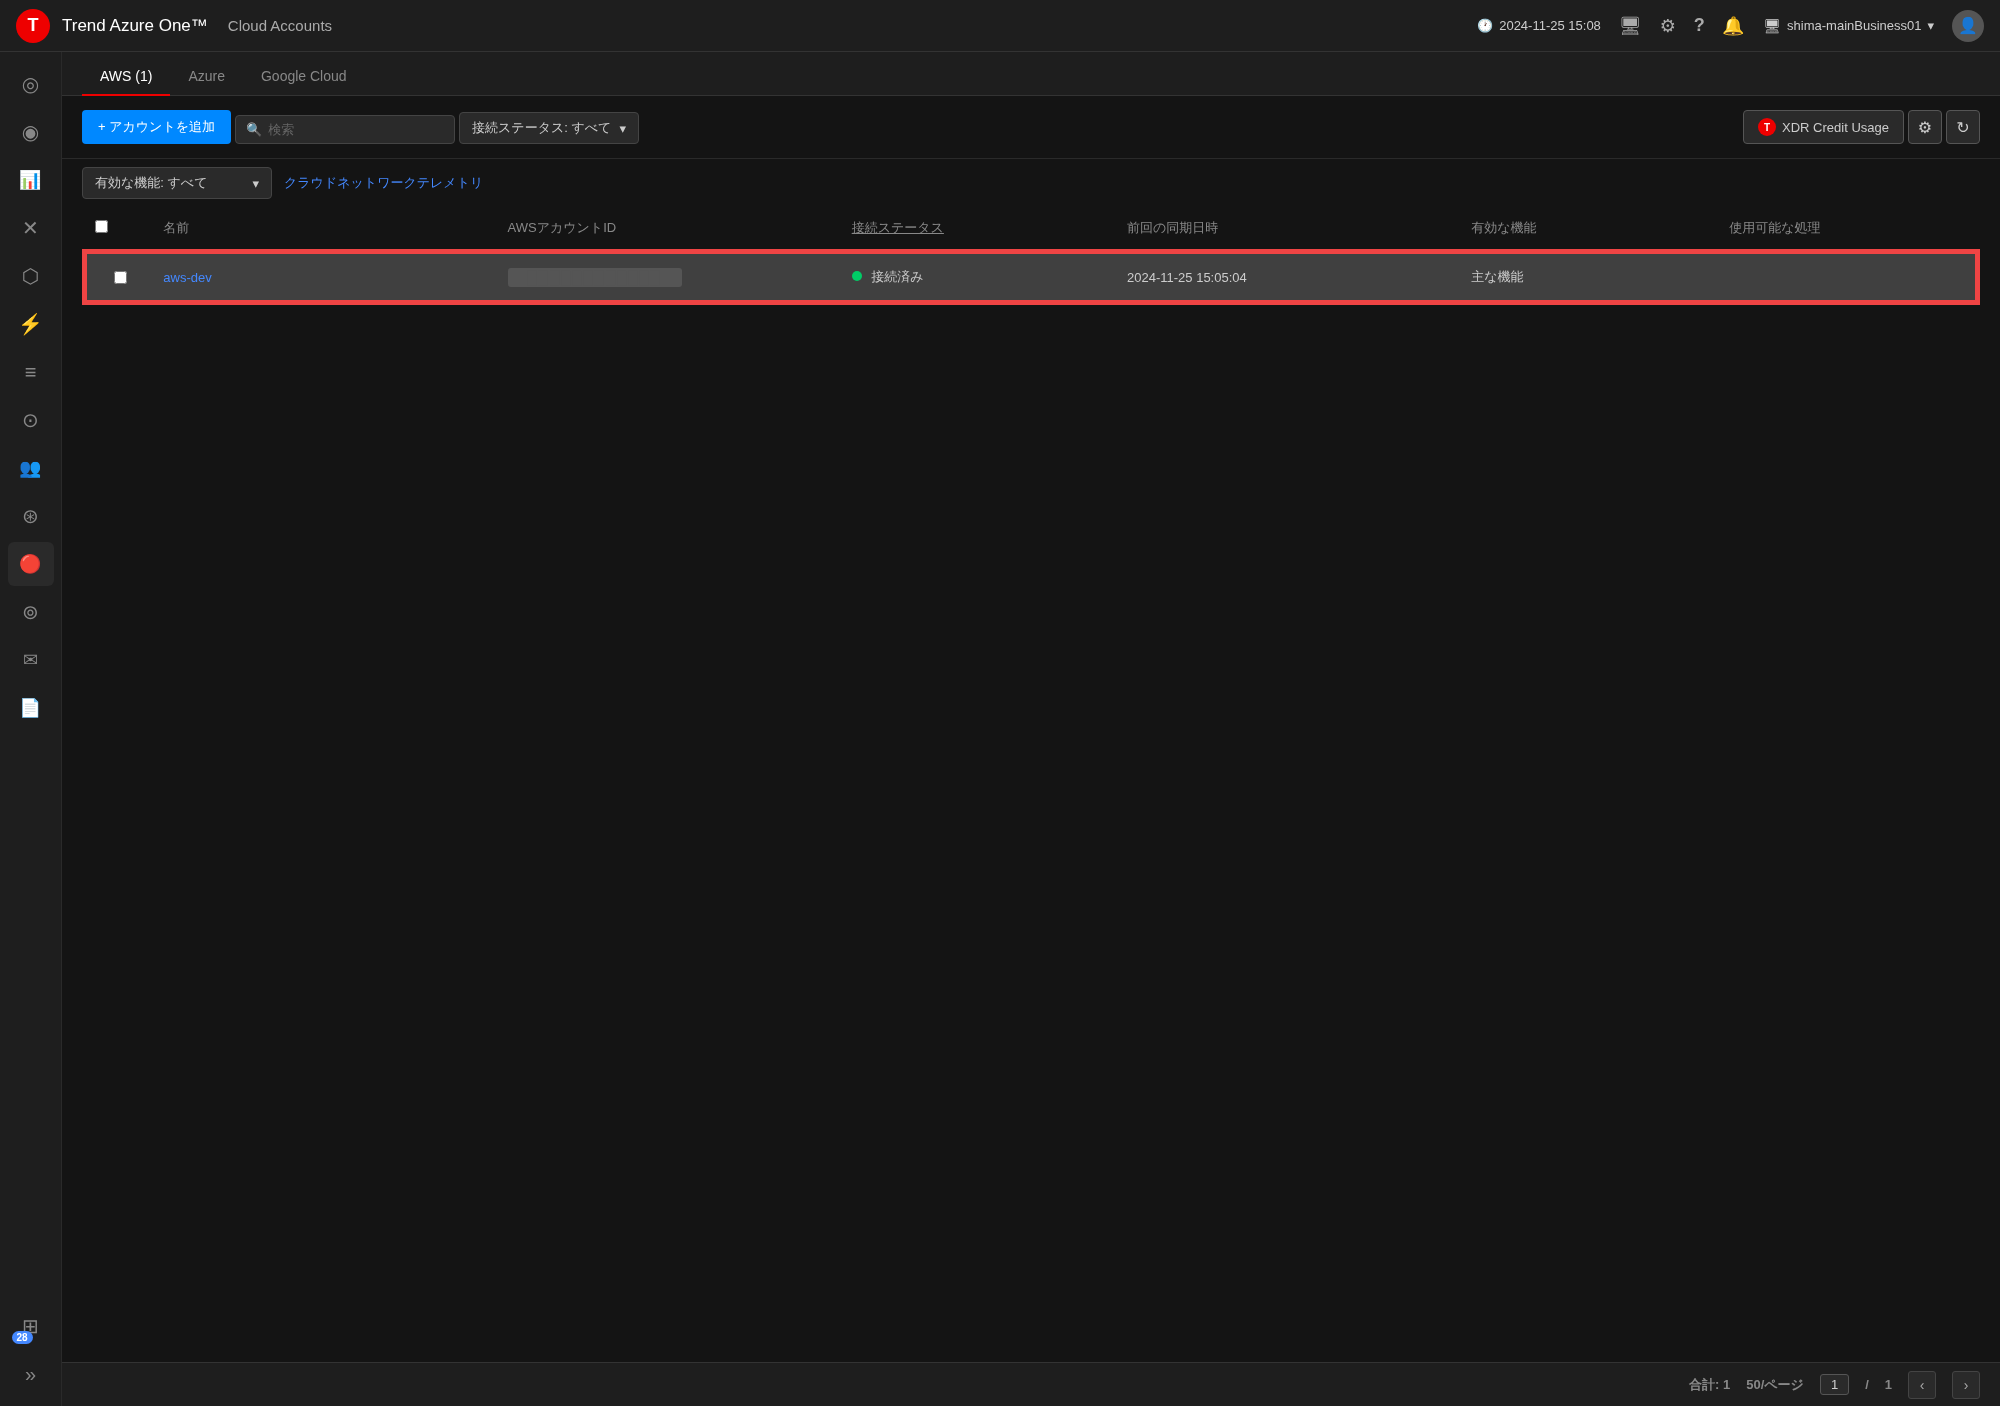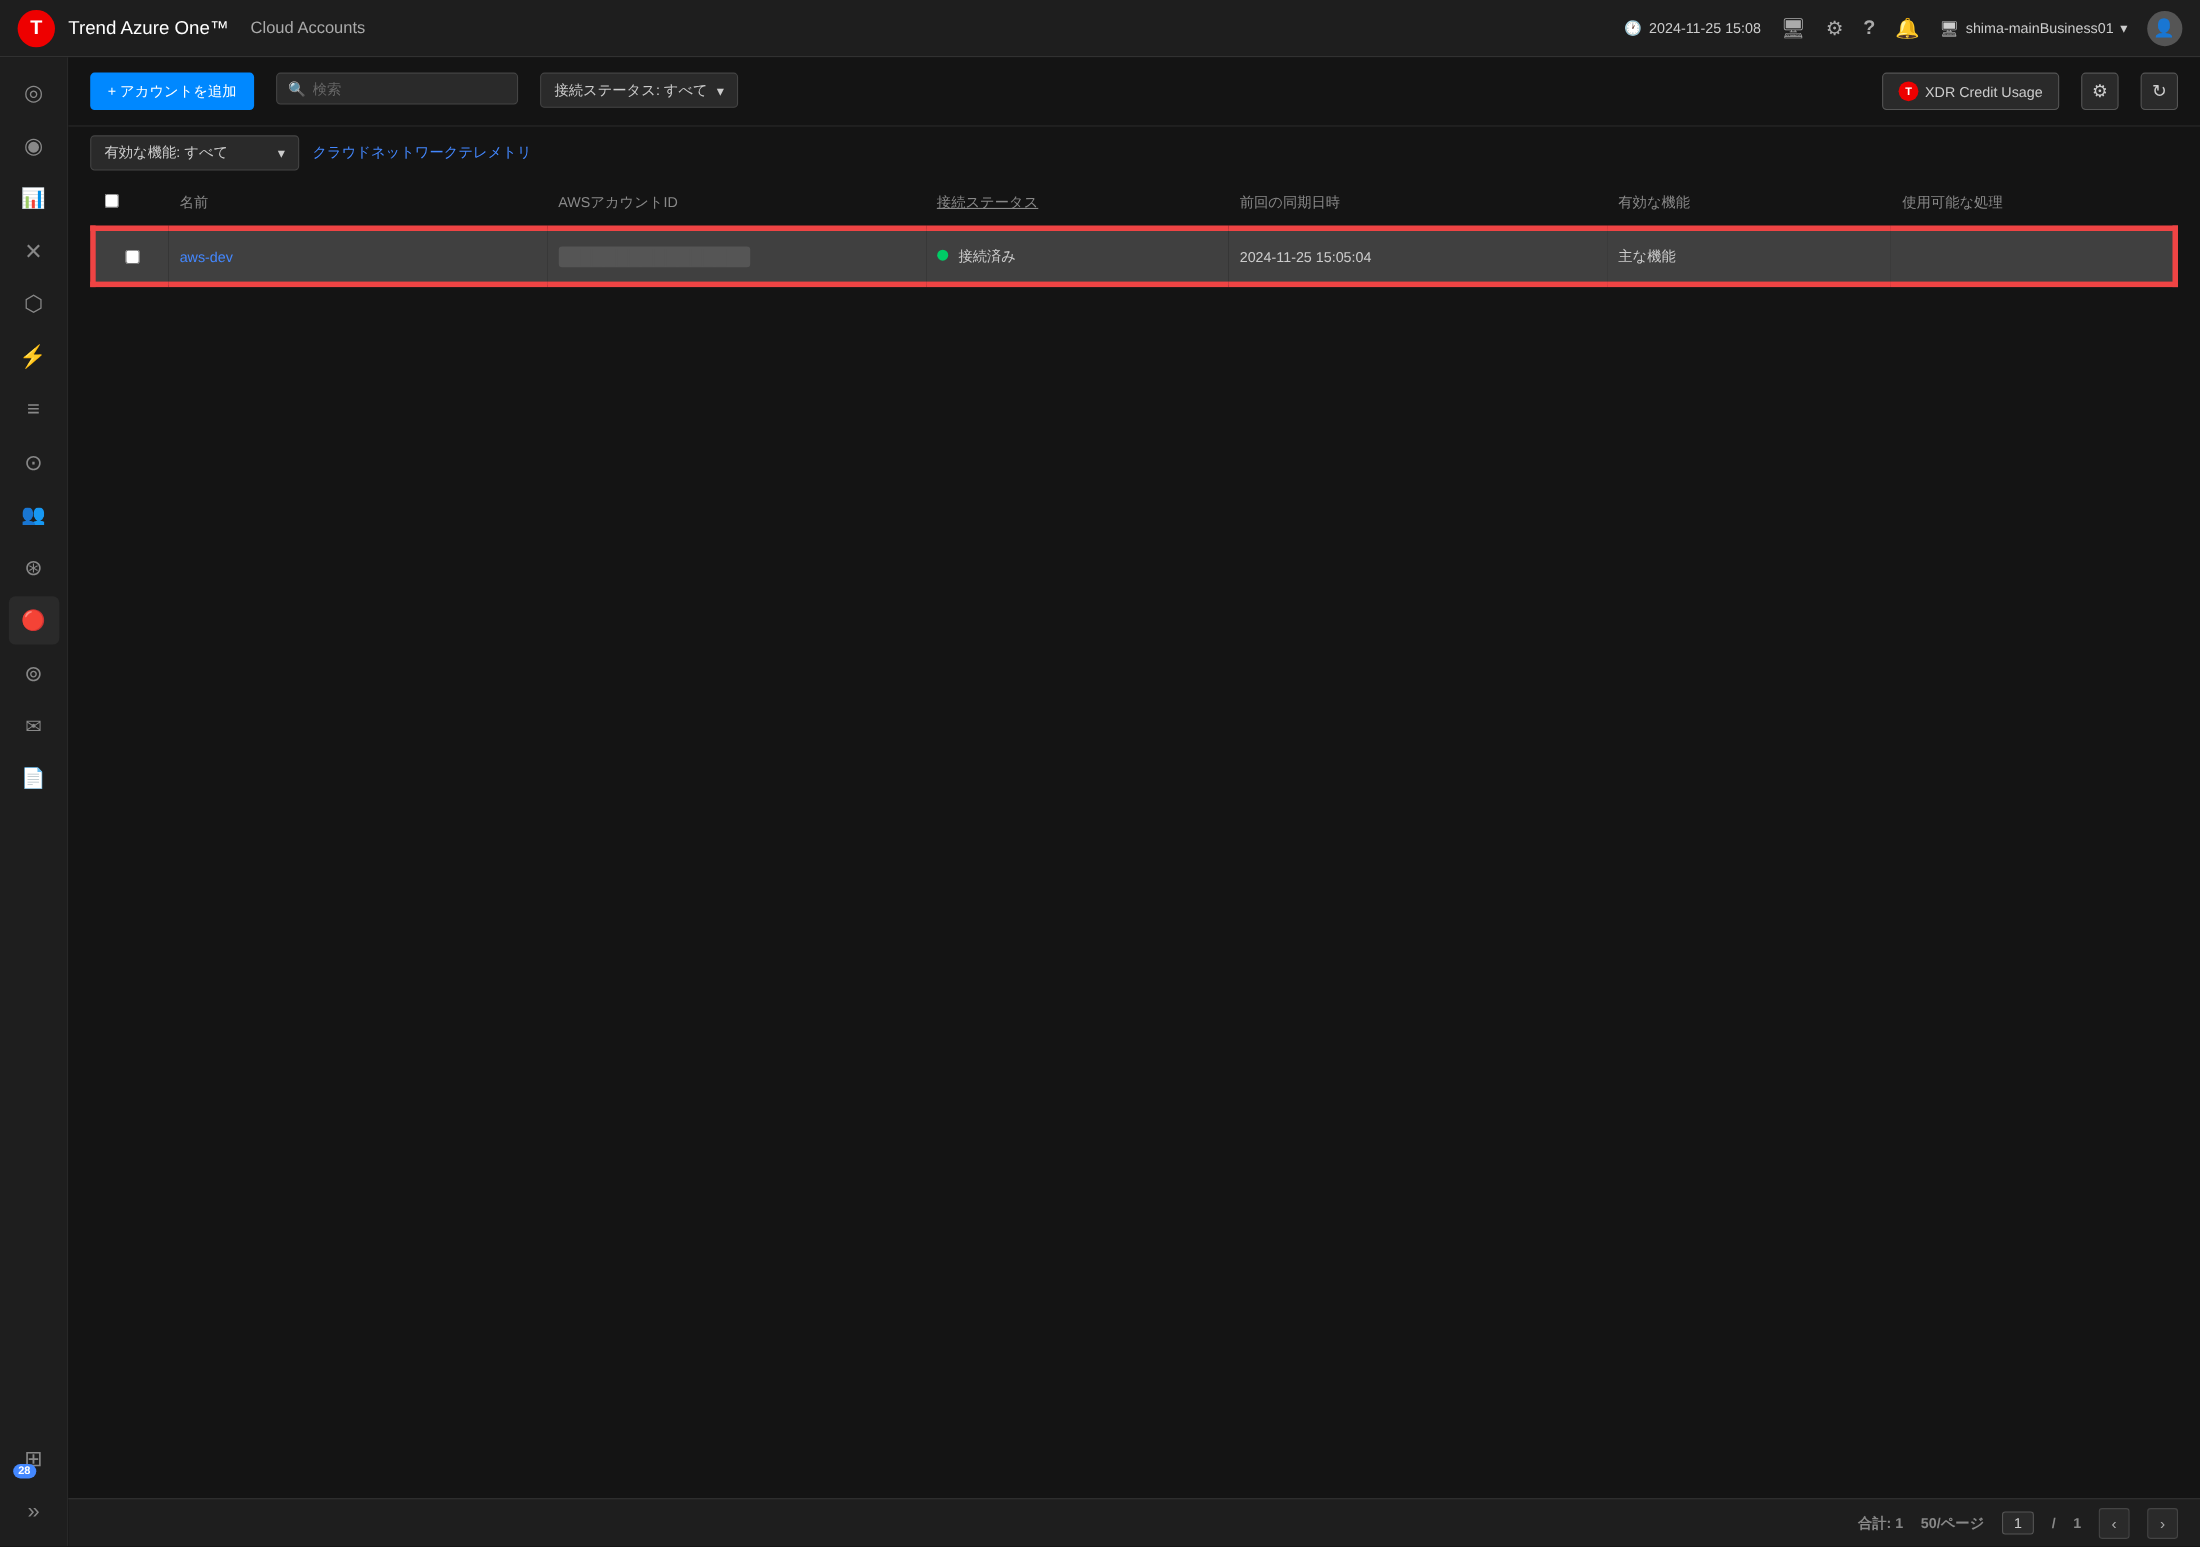--- a/index.html
+++ b/index.html
@@ -163,23 +163,23 @@
       margin-bottom: -1px;
     }
     .tab.active {
       color: #fff;
       border-bottom: 2px solid #e00;
     }
 
     
     .toolbar {
       display: flex;
-      align-items: flex-start;
+      align-items: flex-end;
       padding: 14px 20px;
-      gap: 20px;
+      gap: 4px;
       flex-shrink: 0;
       border-bottom: 1px solid #2a2a2a;
     }
     .btn-add {
       background: #0088ff;
       color: white;
       border: none;
       border-radius: 4px;
       padding: 8px 16px;
       font-size: 13px;
@@ -449,20 +449,25 @@
       <span style="font-size:20px;">⊞</span>
       <span class="badge-28">28</span>
     </div>
     <div class="sidebar-item">
       <span>»</span>
     </div>
   </div>
 
   <div class="content">
 
+    <div class="tabs-bar">
+      <div class="tab active">AWS (1)</div>
+      <div class="tab">Azure</div>
+      <div class="tab">Google Cloud</div>
+    </div>
 
     <div class="toolbar">
       <button class="btn-add">+ アカウントを追加</button>
       <div class="search-box">
         <span style="color:#888;">🔍</span>
         <input type="text" placeholder="検索" style="">
       </div>
       <div class="status-filter">
         <span>接続ステータス: すべて</span>
         <span style="margin-left:auto;">▾</span>

